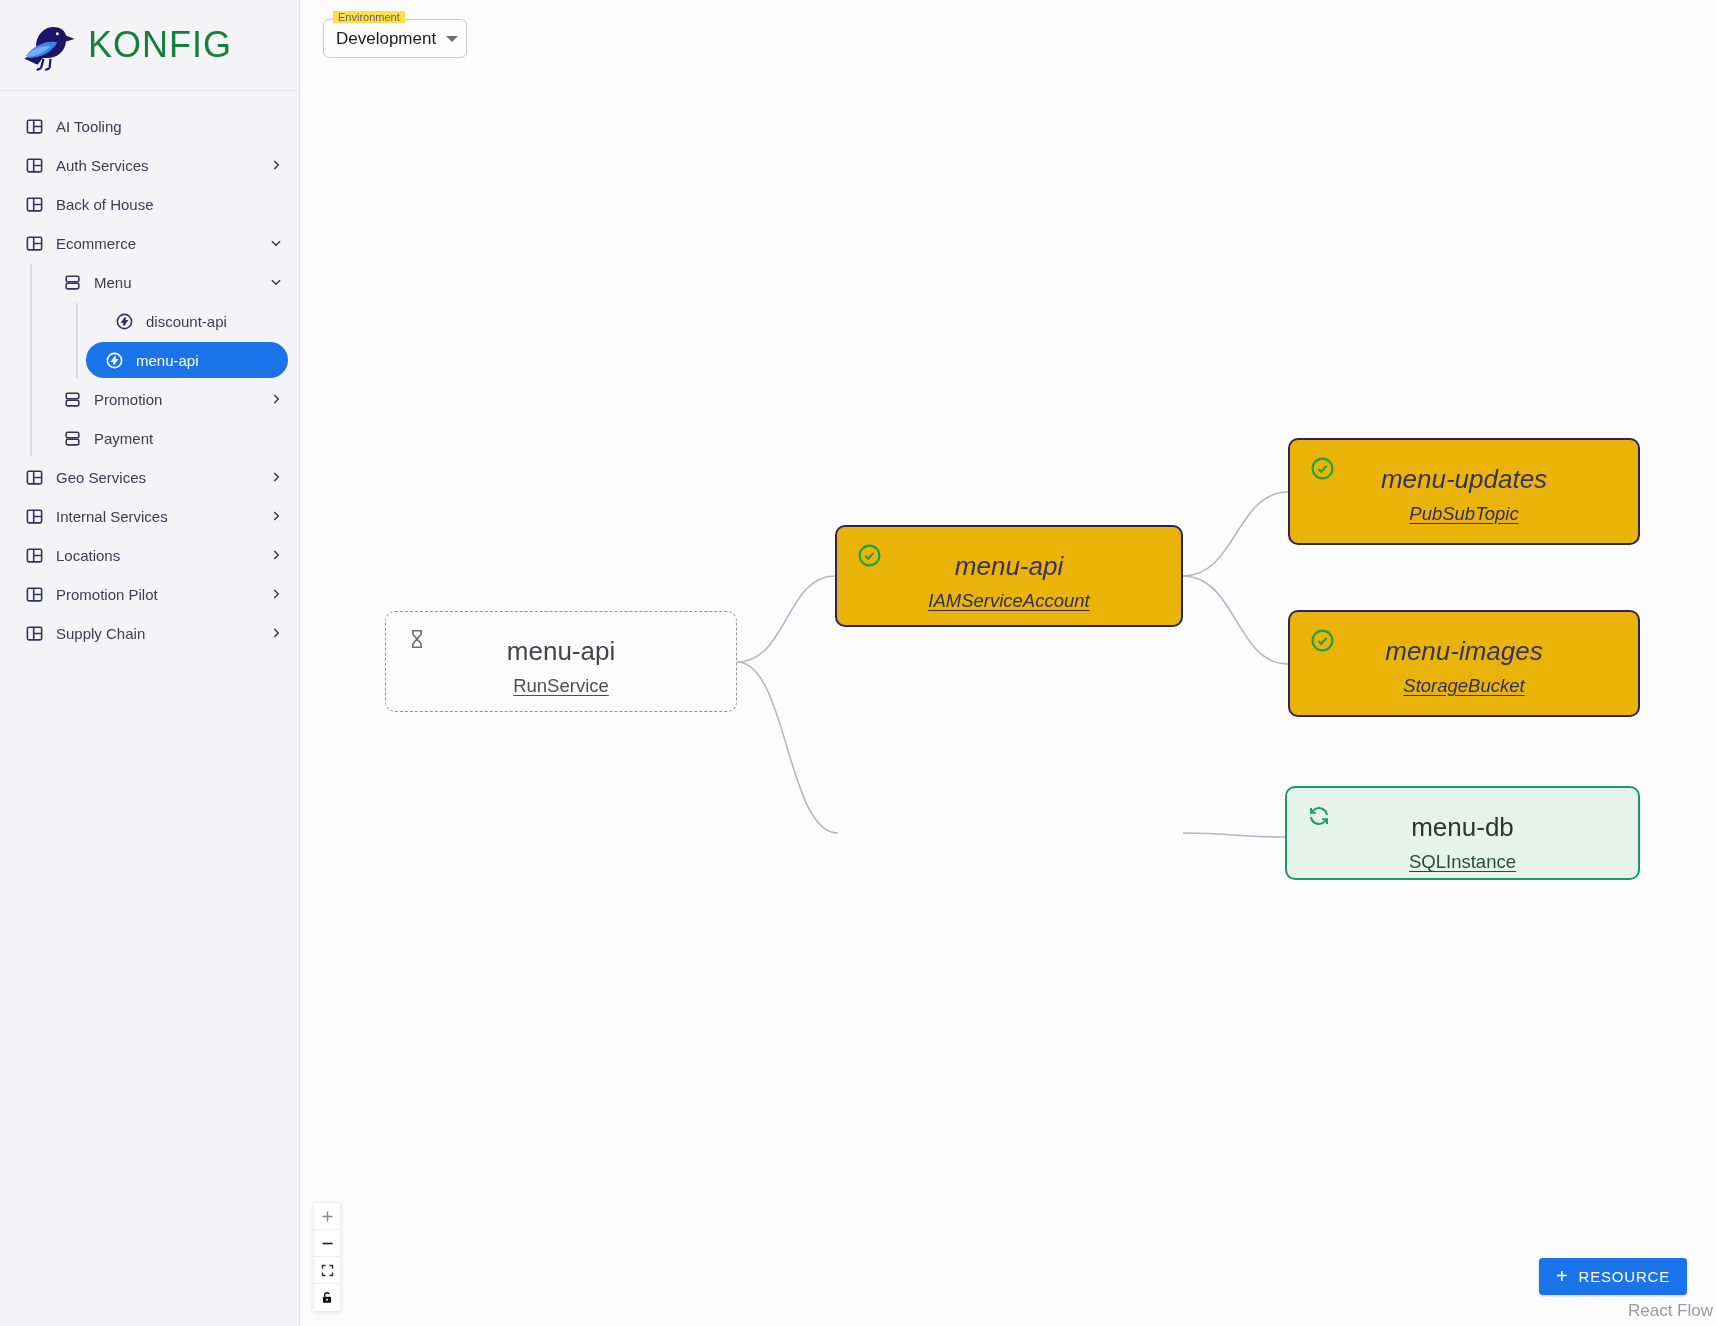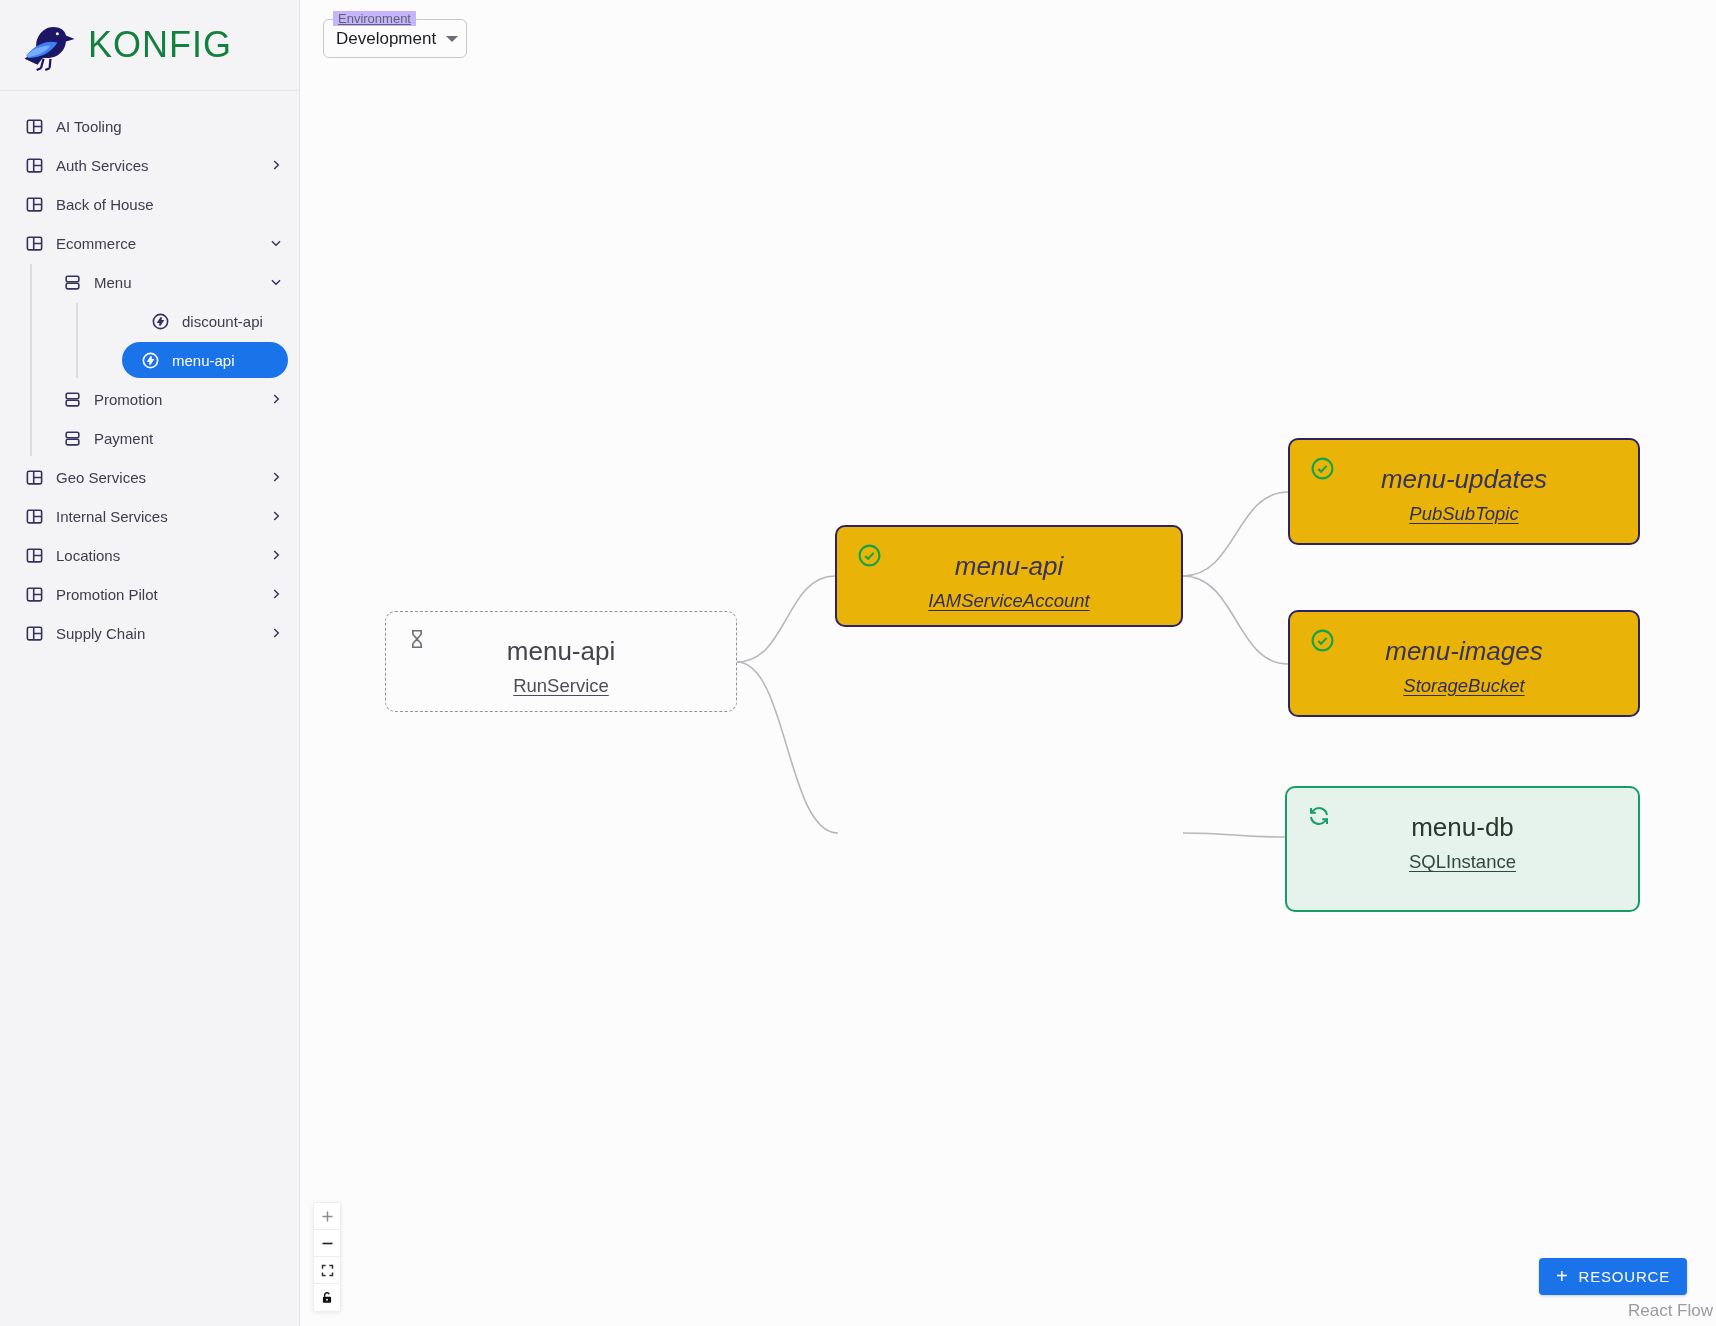--- a/index.html
+++ b/index.html
@@ -13,35 +13,35 @@
     padding-left:16px; border-bottom:1px solid #e6e6ea; }
   .logotype { font-size:36px; font-weight:400; letter-spacing:1px; color:#15803d; }
   .nav { padding:14px 0 0 0; }
   .row { height:36px; display:flex; align-items:center; gap:12px;
     margin:3px 0; color:#3c3c4e; font-size:15px; cursor:pointer; position:relative; }
   .row .ic { width:20px; height:20px; flex:0 0 20px; display:flex; align-items:center; justify-content:center; }
   .row .chev { margin-left:auto; margin-right:16px; display:flex; }
   .lvl1 { padding-left:24px; }
   .grp1 { margin-left:30px; border-left:2px solid #dcdce1; }
   .lvl2 { padding-left:30px; }
-  .grp2 { margin-left:44px; border-left:2px solid #dcdce1;padding-left:36px; }
+  .grp2 { margin-left:44px; border-left:2px solid #dcdce1; }
   .lvl3 { padding-left:36px; }
   .row.selected { background:#1a73e8; color:#ffffff; border-radius:999px;
     margin-right:11px; padding-left:18px; margin-left:8px; }
   .row.selected .ic svg { stroke:#ffffff; }
   .nav svg { stroke:#35315f; }
 
   
   .main { position:absolute; left:300px; top:0; width:1416px; height:1326px; background:#fcfcfd; }
 
   .env-select { position:absolute; left:23px; top:19px; width:144px; height:39px;
     border:1px solid #c7c7cd; border-radius:6px; display:flex; align-items:center;
     padding:0 12px; gap:10px; cursor:pointer; background:transparent; }
-  .env-label { position:absolute; top:-9px; left:9px; background:#c4b5fd; padding:0 5px;
-    font-size:13px; color:#636370;text-decoration:underline; }
+  .env-label { position:absolute; top:-9px; left:9px; background:#fde047; padding:0 5px;
+    font-size:11px; color:#636370; }
   .env-value { font-size:17px; font-weight:500; color:#1d1d24; }
   .env-caret { width:0; height:0; border-left:6px solid transparent;
     border-right:6px solid transparent; border-top:6px solid #6d6d78; margin-left:auto; }
 
   .edges { position:absolute; inset:0; pointer-events:none; }
   .edges path { fill:none; stroke:#b6b6bd; stroke-width:1.6; }
 
   .node { position:absolute; border-radius:10px; text-align:center; cursor:pointer; }
   .node .nstat { position:absolute; left:20px; top:16px; }
   .node-title { margin-top:24px; font-size:26px; font-weight:500; }
@@ -325,21 +325,21 @@
       <svg width="25" height="25" viewBox="0 0 24 24" fill="none" stroke="#16a34a" stroke-width="2">
           <circle cx="12" cy="12" r="9.5"></circle>
           <path d="M8 12.5l2.6 2.6L16 9.5"></path>
         </svg>
     </span>
     <div class="node-title">menu-images</div>
     <a class="node-type">StorageBucket</a>
   </div>
 
 
-  <div class="node green" style="left:985px; top:786px; width:355px; height:126px;">
+  <div class="node green" style="left:985px; top:786px; width:355px; height:94px;">
     <span class="nstat">
       <svg width="24" height="24" viewBox="0 0 24 24" fill="none" stroke="#1a9e67" stroke-width="2">
           <path d="M20 11a8 8 0 0 0-13.6-4.6L4 8.8"></path>
           <path d="M4 4v4.8h4.8"></path>
           <path d="M4 13a8 8 0 0 0 13.6 4.6L20 15.2"></path>
           <path d="M20 20v-4.8h-4.8"></path>
         </svg>
     </span>
     <div class="node-title">menu-db</div>
     <a class="node-type">SQLInstance</a>

